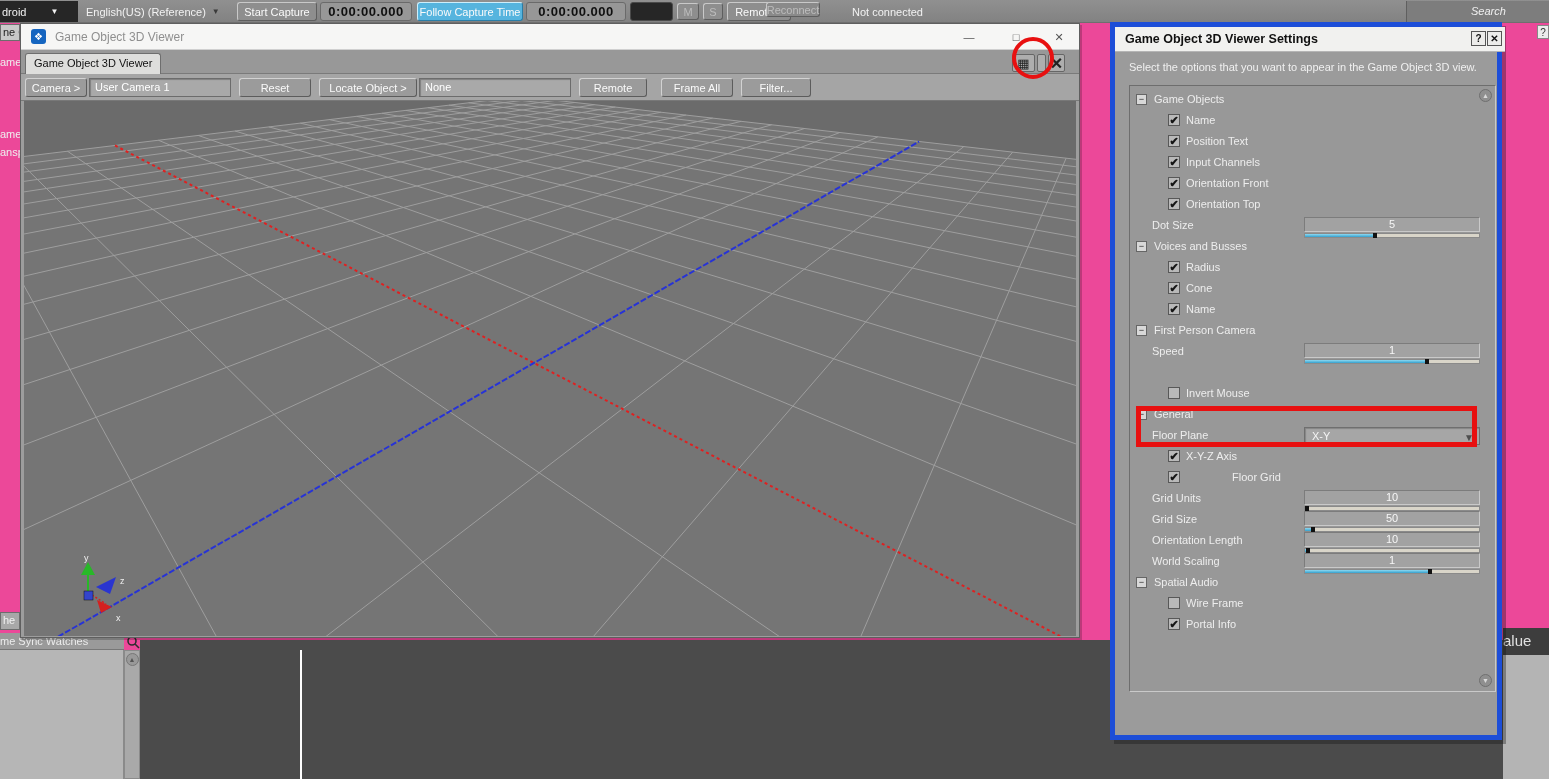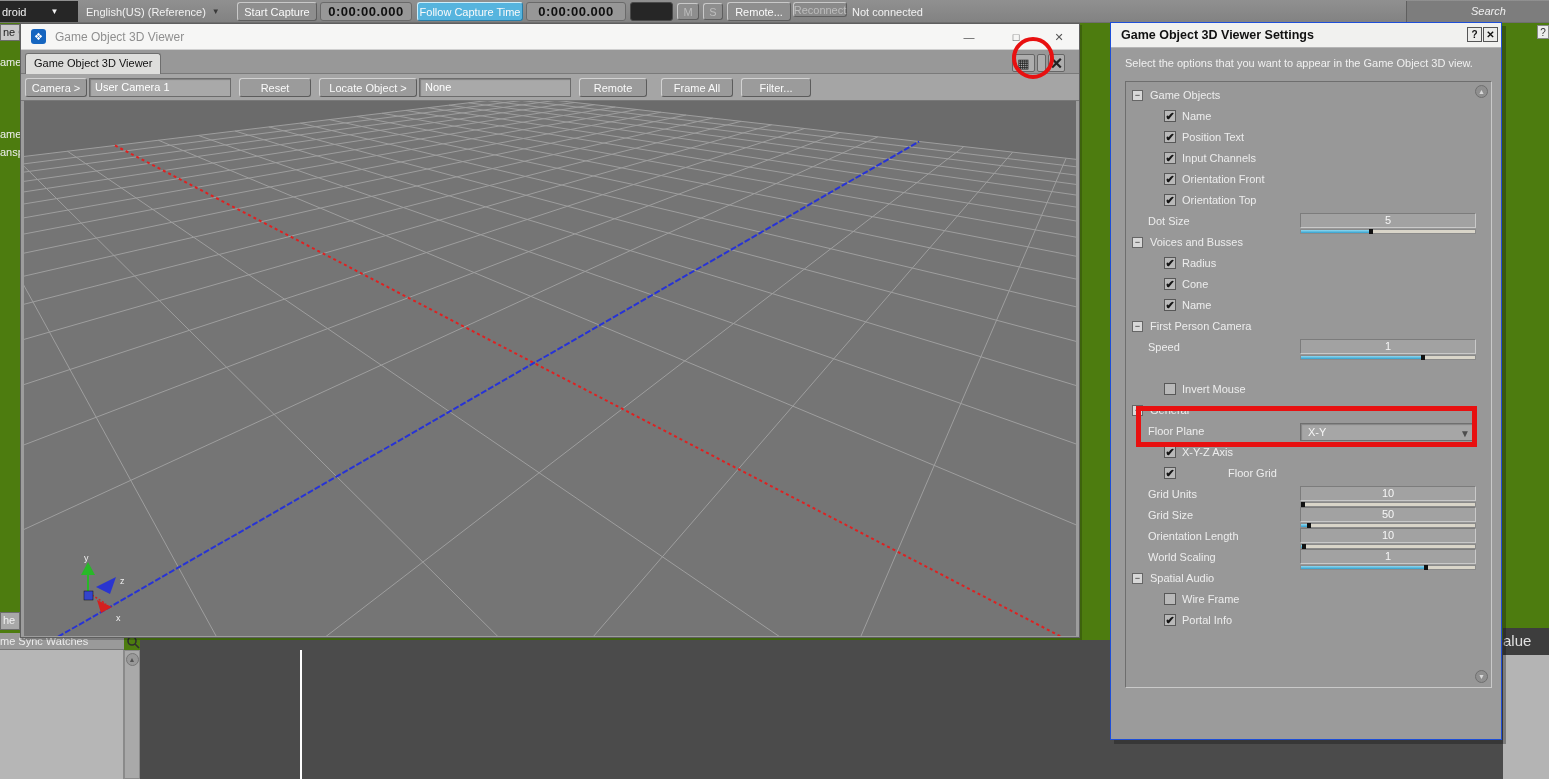--- a/index.html
+++ b/index.html
@@ -1,17 +1,17 @@
 <!DOCTYPE html>
 <html><head>
 <meta charset="utf-8">
 <style>
   html,body{margin:0;padding:0;background:#777;}
   *{box-sizing:border-box;font-family:"Liberation Sans",sans-serif;}
-  #stage{position:relative;width:1549px;height:779px;background:#4d7c0f;overflow:hidden;}
+  #stage{position:relative;width:1549px;height:779px;background:#ec4899;overflow:hidden;}
   .abs{position:absolute;}
 
   
   #topbar{left:0;top:0;width:1549px;height:23px;background:linear-gradient(#909090,#828282);border-bottom:1px solid #6f6f6f;}
   #topbar .seg{position:absolute;top:1px;height:21px;display:flex;align-items:center;font-size:11px;color:#f2f2f2;}
   .tb-btn{border:1px solid #c9c9c9;border-bottom-color:#5e5e5e;border-right-color:#5e5e5e;background:#8e8e8e;border-radius:3px;color:#fafafa;display:flex;align-items:center;justify-content:center;font-size:11px;}
   .tb-time{background:#979797;border:1px solid #6a6a6a;border-radius:3px;color:#101010;font-weight:bold;font-size:13px;display:flex;align-items:center;justify-content:center;letter-spacing:.5px;}
   .dark{background:#262626;}
   .disabled{color:#bdbdbd;}
 
@@ -45,21 +45,21 @@
   .winctl{position:absolute;top:3px;width:28px;height:20px;color:#555;font-size:11px;display:flex;align-items:center;justify-content:center;}
   #vw-tabstrip{left:0;top:26px;width:1058px;height:24px;background:#989898;border-bottom:1px solid #7a7a7a;}
   #vw-tab{position:absolute;left:4px;top:3px;height:21px;background:#dededc;border:1px solid #6e6e6e;border-bottom:none;border-radius:3px 3px 0 0;color:#111;font-size:11px;padding:3px 8px 0 8px;}
   .strip-btn{position:absolute;top:4px;height:18px;background:#aeaeae;border:1px solid #666;border-radius:2px;color:#222;display:flex;align-items:center;justify-content:center;}
   #vw-toolbar{left:0;top:50px;width:1058px;height:27px;background:#a5a5a5;border-bottom:1px solid #787878;}
   .tbr-btn{position:absolute;top:4px;height:19px;background:#9b9b9b;border:1px solid #d2d2d2;border-bottom-color:#5c5c5c;border-right-color:#5c5c5c;border-radius:3px;color:#fafafa;font-size:11px;display:flex;align-items:center;justify-content:center;}
   .tbr-input{position:absolute;top:4px;height:19px;background:#a9a9a9;border:1px solid #6c6c6c;color:#fff;font-size:11px;padding:2px 5px;box-shadow:inset 1px 1px 1px rgba(0,0,0,.25);}
   #vw-viewport{left:3px;top:77px;width:1052px;height:535px;background:#6b6b6b;overflow:hidden;}
 
   
-  #settings-dialog{left:1110px;top:22px;width:392px;height:718px;background:#9b9b9b;border:1px solid #1d4ed8;box-shadow:4px 4px 0 rgba(20,20,20,.35);}
+  #settings-dialog{left:1110px;top:22px;width:392px;height:718px;background:#9b9b9b;border:5px solid #1d4ed8;box-shadow:4px 4px 0 rgba(20,20,20,.35);}
   #sd-titlebar{left:0;top:0;width:390px;height:25px;background:#f1f1ef;border-bottom:1px solid #b5b5b5;display:flex;align-items:center;}
   #sd-title{margin-left:10px;font-size:12.5px;font-weight:bold;color:#111;}
   .sd-tbtn{position:absolute;top:4px;width:15px;height:15px;background:#ececea;border:1px solid #555;color:#111;font-size:10px;font-weight:bold;text-align:center;line-height:13px;}
   #sd-desc{left:14px;top:34px;width:370px;font-size:11px;color:#f0f0f0;}
   #sd-list{left:14px;top:58px;width:367px;height:607px;background:#989898;border:1px solid #6e6e6e;border-bottom-color:#c9c9c9;border-right-color:#c9c9c9;overflow:hidden;}
   .trow{position:absolute;left:0;width:365px;height:21px;font-size:11px;color:#ededed;}
   .expander{position:absolute;left:6px;top:4px;width:11px;height:11px;background:#d8d8d8;border:1px solid #666;color:#222;font-size:9px;line-height:9px;text-align:center;}
   .cbox{position:absolute;left:38px;top:3px;width:12px;height:12px;background:#b9b9b9;border:1px solid #585858;color:#151515;font-size:11px;line-height:11px;text-align:center;font-weight:bold;}
   .t-label{position:absolute;top:3px;white-space:nowrap;}
   .ctl{position:absolute;left:174px;top:1px;width:176px;}
@@ -90,21 +90,21 @@
       <span style="margin-left:6px;font-size:8px;color:#3a3a3a;">▼</span>
     </div>
     <div class="tb-btn abs" style="left:237px;top:2px;width:80px;height:19px;">Start Capture</div>
     <div class="tb-time abs" style="left:320px;top:2px;width:92px;height:19px;">0:00:00.000</div>
     <div class="tb-btn abs" style="left:417px;top:2px;width:106px;height:19px;background:#56b4de;border-color:#cdeefb #2a7da6 #2a7da6 #cdeefb;">Follow Capture Time</div>
     <div class="tb-time abs" style="left:526px;top:2px;width:100px;height:19px;">0:00:00.000</div>
     <div class="abs dark" style="left:630px;top:2px;width:43px;height:19px;border-radius:3px;border:1px solid #4a4a4a;"></div>
     <div class="tb-btn abs disabled" style="left:677px;top:3px;width:22px;height:17px;">M</div>
     <div class="tb-btn abs disabled" style="left:703px;top:3px;width:20px;height:17px;">S</div>
     <div class="tb-btn abs" style="left:727px;top:2px;width:64px;height:19px;">Remote...</div>
-    <div class="tb-btn abs disabled" style="left:793px;top:2px;width:54px;height:15px;background:#8a8a8a;">Reconnect</div>
+    <div class="tb-btn abs disabled" style="left:766px;top:2px;width:54px;height:15px;background:#8a8a8a;">Reconnect</div>
     <div class="seg" style="left:852px;width:90px;">Not connected</div>
     <div class="abs" style="left:1406px;top:1px;width:143px;height:21px;background:#7d7d7d;border-left:1px solid #5f5f5f;">
       <span style="position:absolute;left:64px;top:4px;font-size:11px;font-style:italic;color:#f0f0f0;">Search</span>
     </div>
   </div>
 
   <div class="frag fragtab" style="left:0;top:24px;width:20px;height:17px;">ne O</div>
   <div class="frag" style="left:0;top:56px;width:20px;">ame</div>
   <div class="frag" style="left:0;top:128px;width:20px;">ame</div>
   <div class="frag" style="left:0;top:146px;width:20px;">ansp</div>

